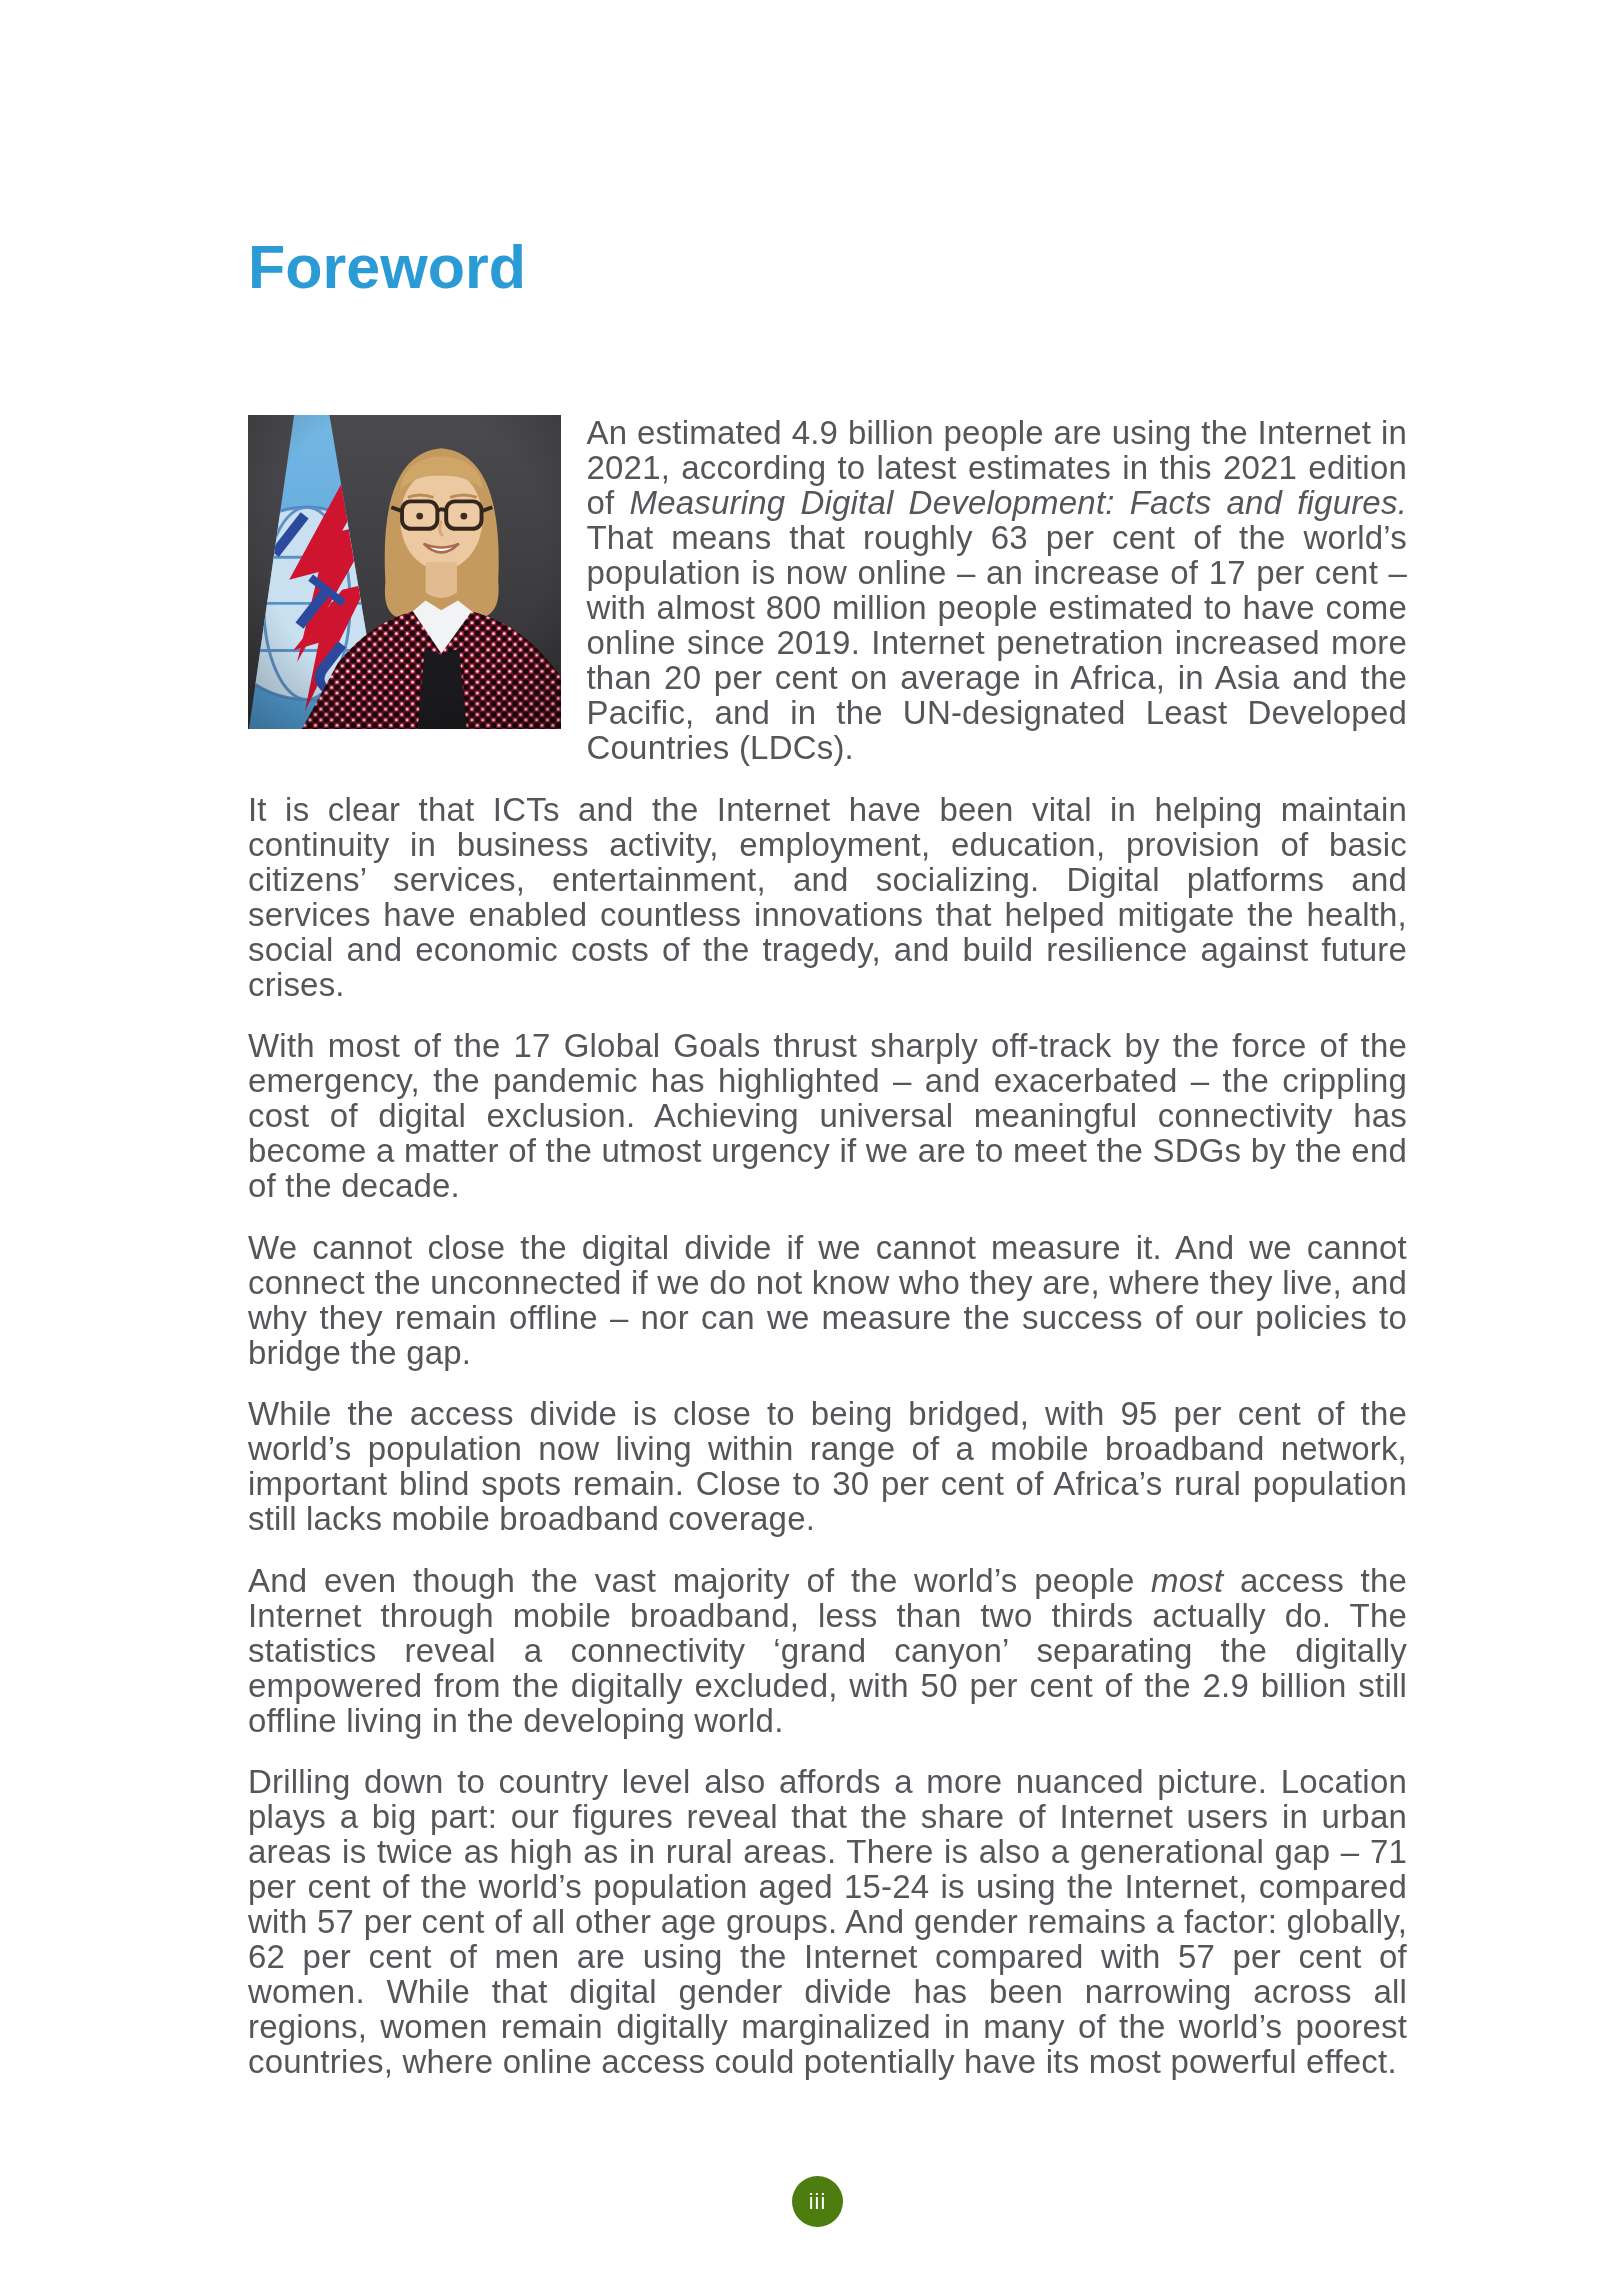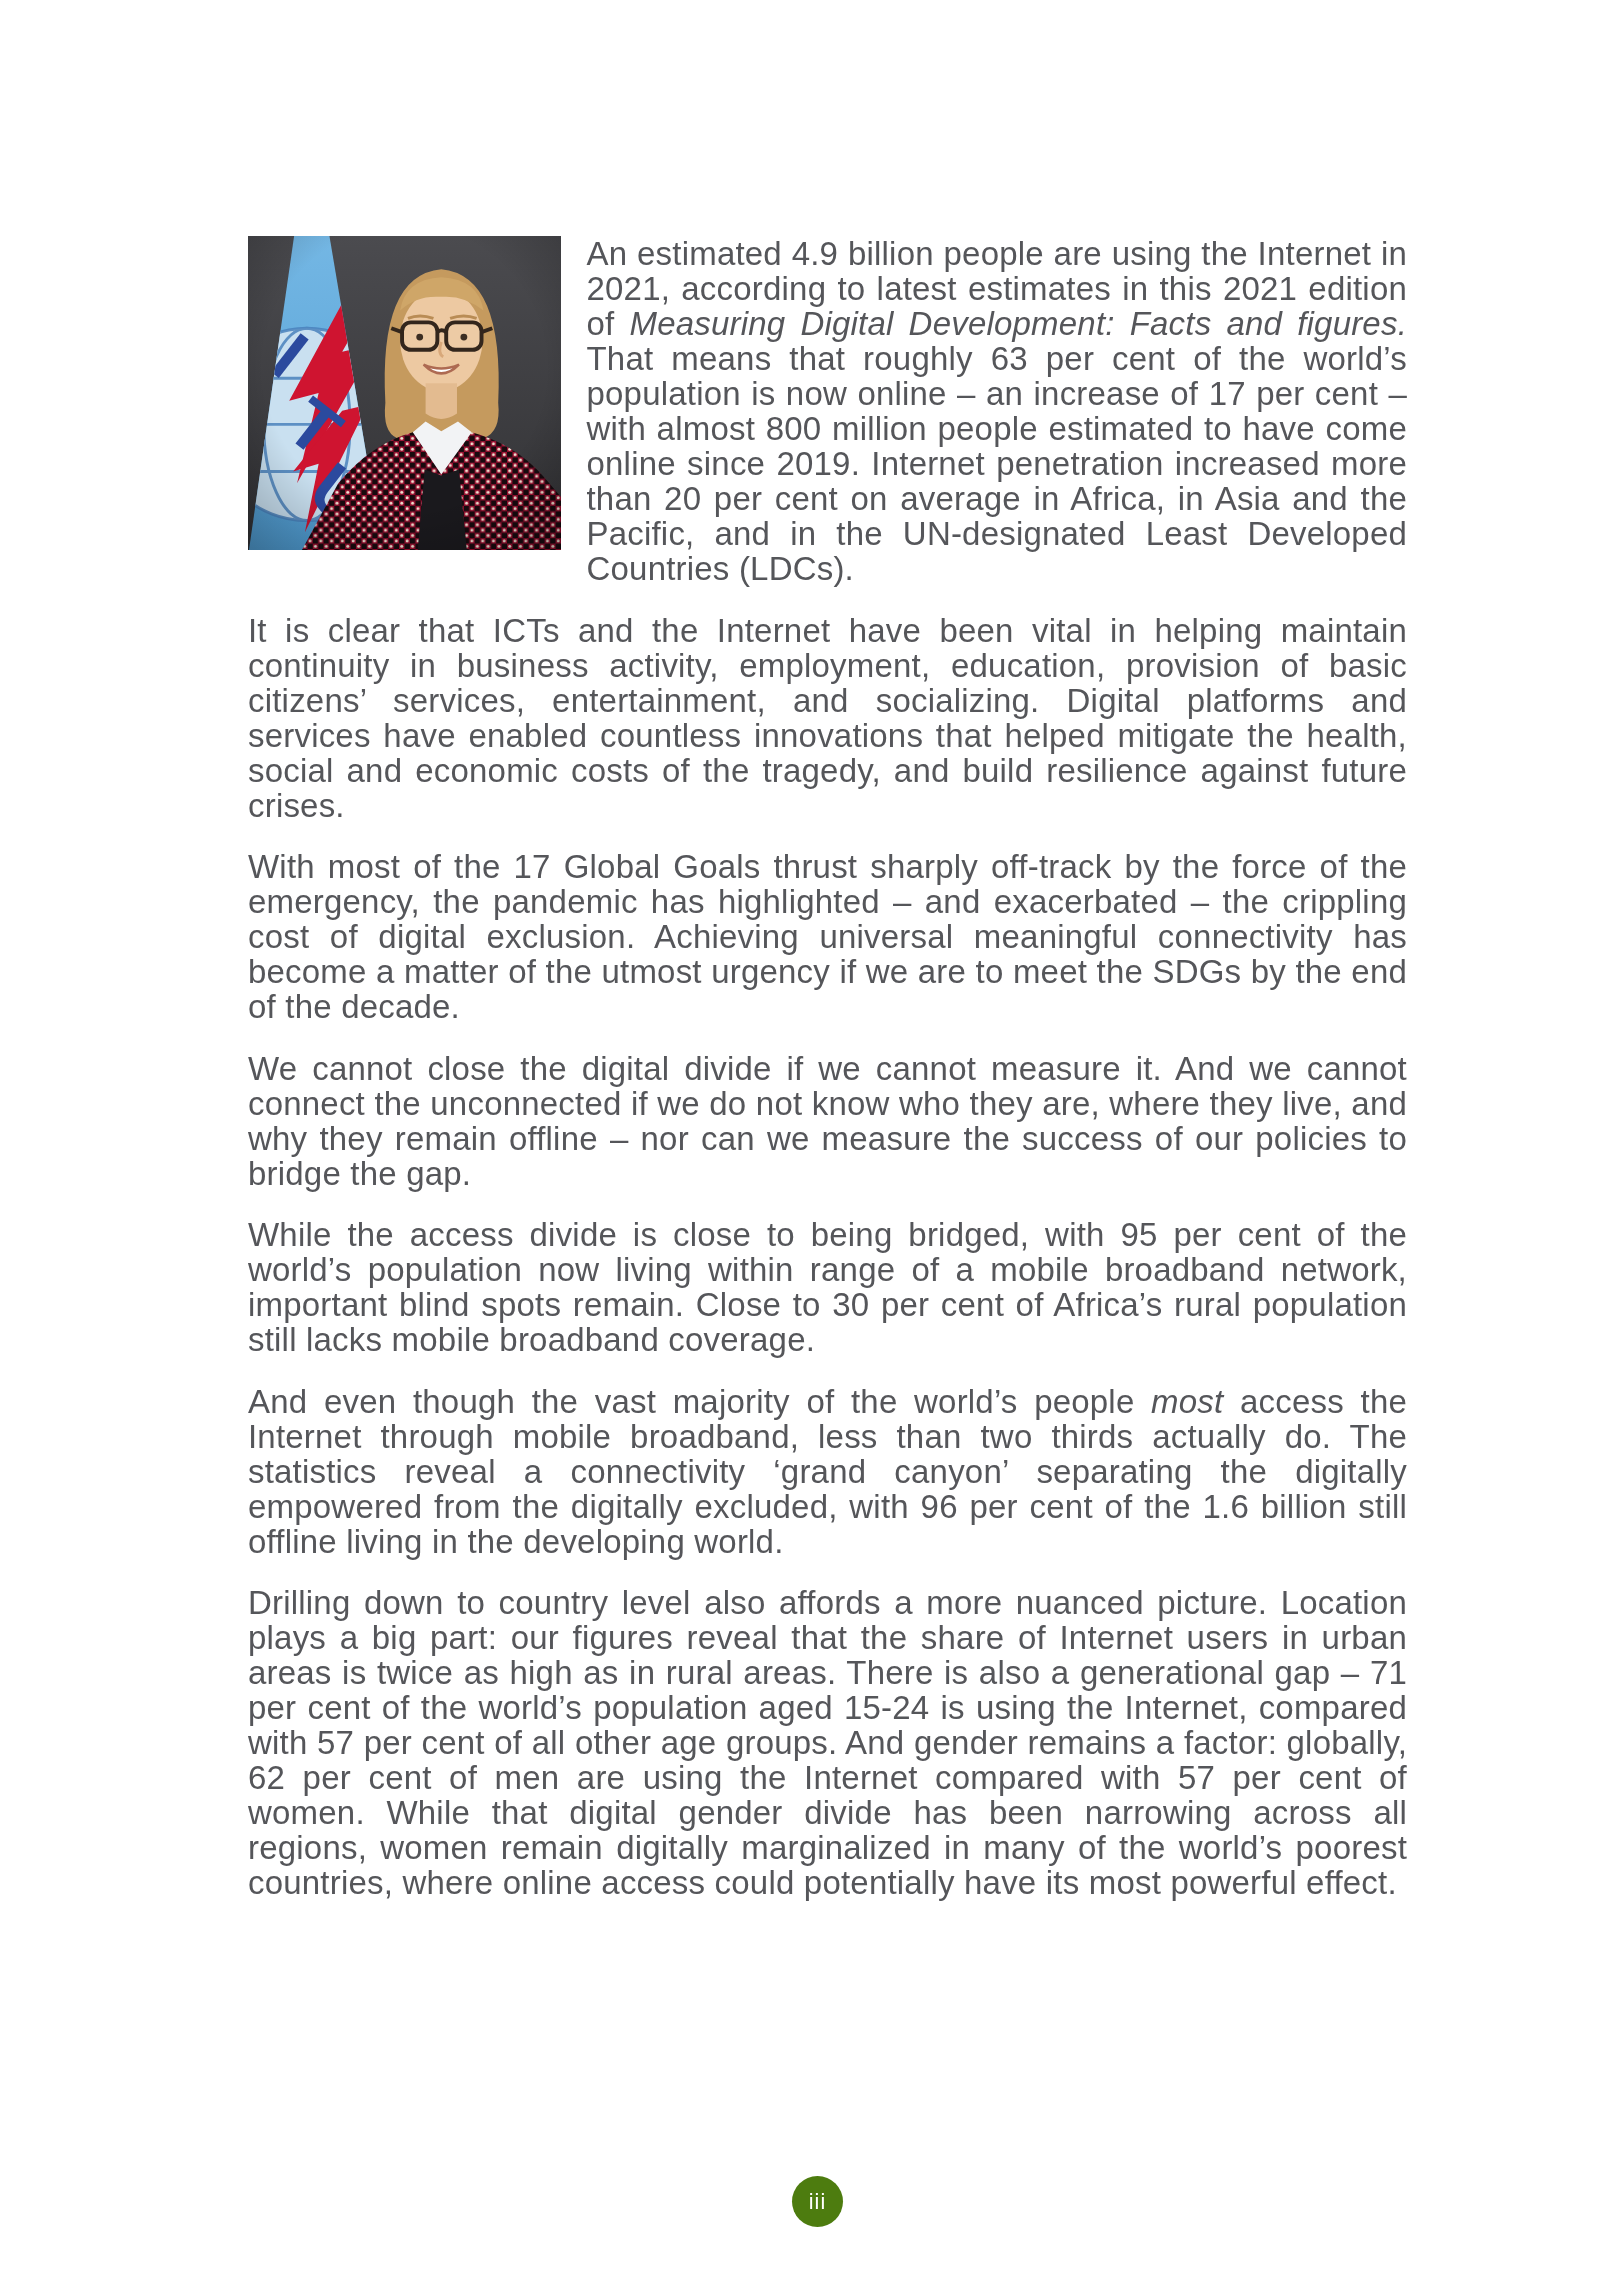--- a/index.html
+++ b/index.html
@@ -61,20 +61,21 @@
     font-size: 21.6px;
     line-height: 21.6px;
     letter-spacing: 1px;
   }
 </style>
 </head>
 <body>
 
 <div class="page">
   <main class="content">
+    <h1 class="title">Foreword</h1>
 
     <article class="body-text">
       <figure class="portrait" aria-label="Portrait of ITU official in red checkered jacket in front of ITU flag">
         <svg viewBox="0 0 319 320" xmlns="http://www.w3.org/2000/svg">
           <defs>
             <linearGradient id="bgGrad" x1="0" y1="0" x2="0" y2="1">
               <stop offset="0" stop-color="#4B4B4F"></stop>
               <stop offset="1" stop-color="#323235"></stop>
             </linearGradient>
             <linearGradient id="flagGrad" x1="0" y1="0" x2="0" y2="1">
@@ -148,21 +149,21 @@
           <rect x="0" y="0" width="319" height="320" fill="url(#vignette)"></rect>
         </svg>
       </figure>
 
       <div id="paragraphs">
           <p><span>An estimated 4.9 billion people are using the Internet in 2021, according to latest estimates in this 2021 edition of </span><em>Measuring Digital Development: Facts and figures.</em><span> That means that roughly 63 per cent of the world’s population is now online – an increase of 17 per cent – with almost 800 million people estimated to have come online since 2019. Internet penetration increased more than 20 per cent on average in Africa, in Asia and the Pacific, and in the UN-designated Least Developed Countries (LDCs).</span></p>
           <p><span>It is clear that ICTs and the Internet have been vital in helping maintain continuity in business activity, employment, education, provision of basic citizens’ services, entertainment, and socializing. Digital platforms and services have enabled countless innovations that helped mitigate the health, social and economic costs of the tragedy, and build resilience against future crises.</span></p>
           <p><span>With most of the 17 Global Goals thrust sharply off-track by the force of the emergency, the pandemic has highlighted – and exacerbated – the crippling cost of digital exclusion. Achieving universal meaningful connectivity has become a matter of the utmost urgency if we are to meet the SDGs by the end of the decade.</span></p>
           <p><span>We cannot close the digital divide if we cannot measure it. And we cannot connect the unconnected if we do not know who they are, where they live, and why they remain offline – nor can we measure the success of our policies to bridge the gap.</span></p>
           <p><span>While the access divide is close to being bridged, with 95 per cent of the world’s population now living within range of a mobile broadband network, important blind spots remain. Close to 30 per cent of Africa’s rural population still lacks mobile broadband coverage.</span></p>
-          <p><span>And even though the vast majority of the world’s people </span><em>most</em><span> access the Internet through mobile broadband, less than two thirds actually do. The statistics reveal a connectivity ‘grand canyon’ separating the digitally empowered from the digitally excluded, with 96 per cent of the 1.6 billion still offline living in the developing world.</span></p>
+          <p><span>And even though the vast majority of the world’s people </span><em>most</em><span> access the Internet through mobile broadband, less than two thirds actually do. The statistics reveal a connectivity ‘grand canyon’ separating the digitally empowered from the digitally excluded, with 50 per cent of the 2.9 billion still offline living in the developing world.</span></p>
           <p><span>Drilling down to country level also affords a more nuanced picture. Location plays a big part: our figures reveal that the share of Internet users in urban areas is twice as high as in rural areas. There is also a generational gap – 71 per cent of the world’s population aged 15-24 is using the Internet, compared with 57 per cent of all other age groups. And gender remains a factor: globally, 62 per cent of men are using the Internet compared with 57 per cent of women. While that digital gender divide has been narrowing across all regions, women remain digitally marginalized in many of the world’s poorest countries, where online access could potentially have its most powerful effect.</span></p>
         </div>
     </article>
   </main>
 
   <footer>
     <div class="page-badge">
       <span>iii</span>
     </div>
   </footer>

